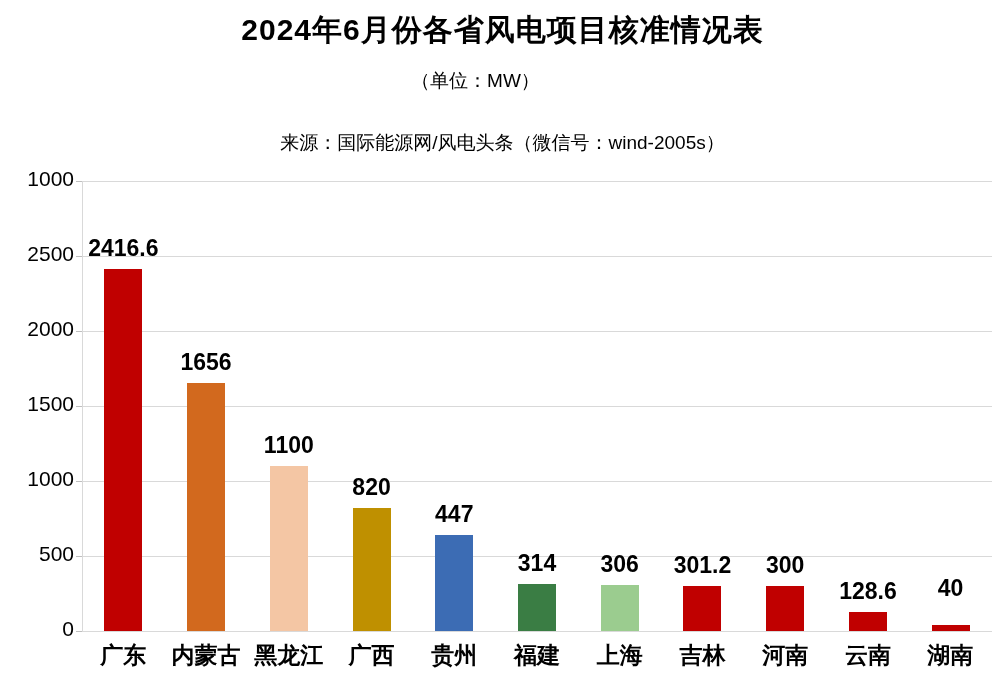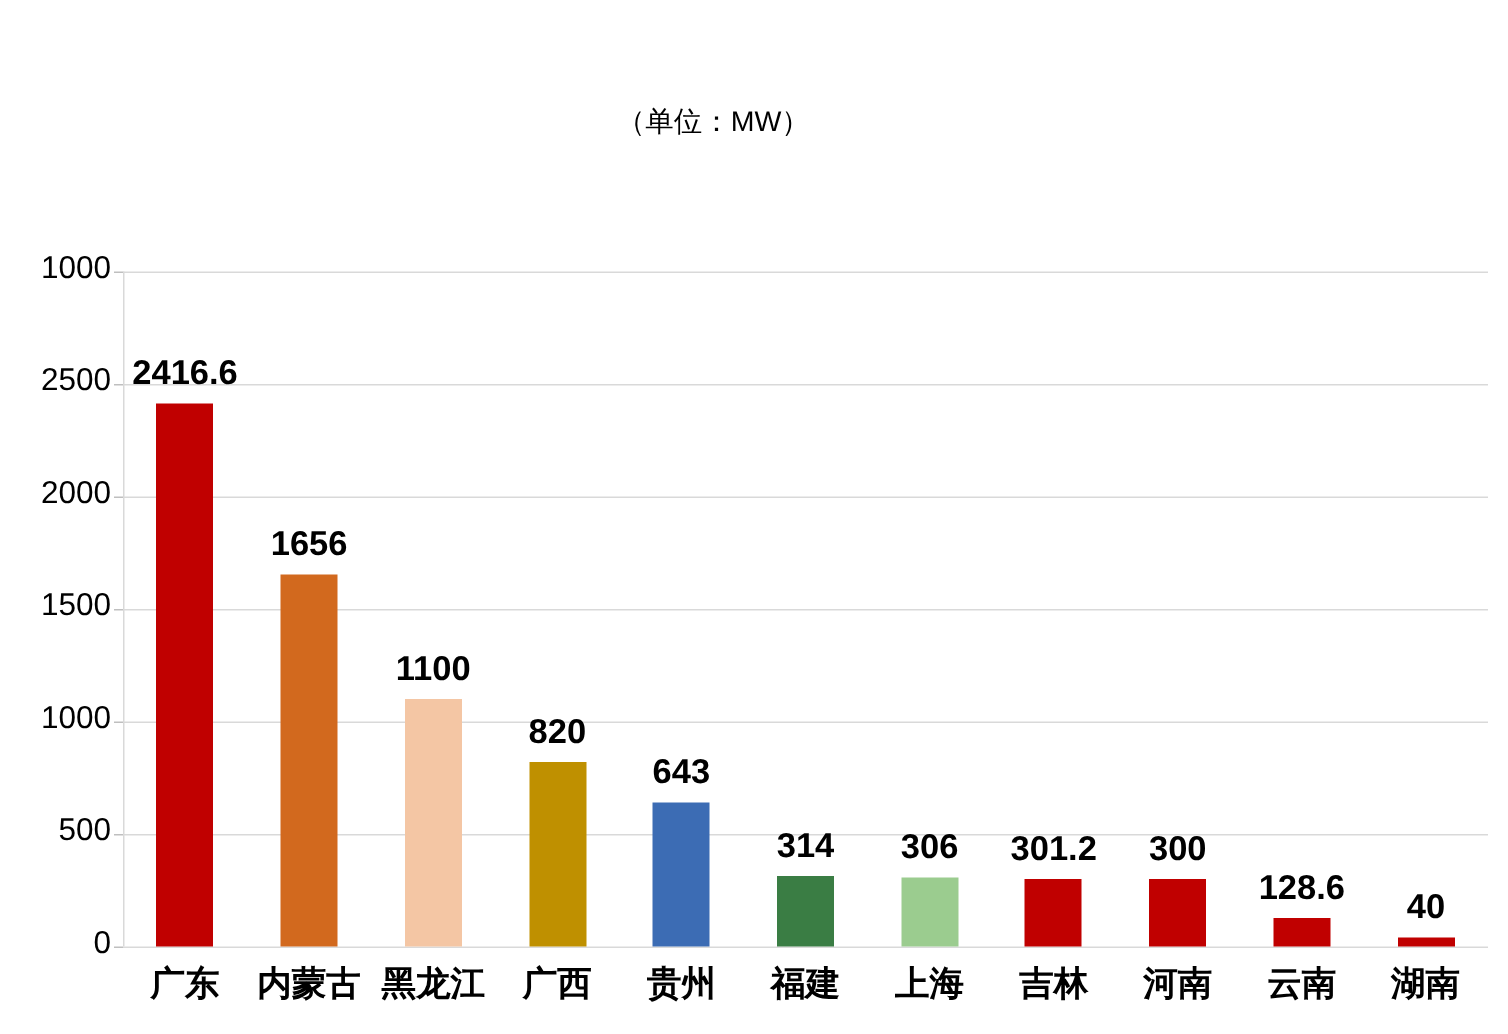--- a/index.html
+++ b/index.html
@@ -112,21 +112,23 @@
     font-weight: bold;
     text-align: center;
     white-space: nowrap;
   }
 </style>
 </head>
 <body>
 
 <div id="chart-root">
 
+  <div class="title">2024年6月份各省风电项目核准情况表</div>
   <div class="subtitle">（单位：MW）</div>
+  <div class="source">来源：国际能源网/风电头条（微信号：wind-2005s）</div>
 
   <div id="plot">
       <div class="gridline" style="top: 450px;"></div>
       <div class="gridline" style="top: 375px;"></div>
       <div class="gridline" style="top: 300px;"></div>
       <div class="gridline" style="top: 225px;"></div>
       <div class="gridline" style="top: 150px;"></div>
       <div class="gridline" style="top: 75px;"></div>
       <div class="gridline" style="top: 0px;"></div>
       <div class="axis-line"></div>
@@ -180,27 +182,27 @@
     <div class="ylabel" style="left: 4px; top: 167px;">1000</div>
     <div class="ytickmark" style="left: 76px; top: 181px;"></div>
     <div class="bar-value" style="left: 123.364px; top: 234.51px;">2416.6</div>
     <div class="cat-label" style="left: 82px; width: 82.7273px;">广东</div>
     <div class="bar-value" style="left: 206.091px; top: 348.6px;">1656</div>
     <div class="cat-label" style="left: 164.727px; width: 82.7273px;">内蒙古</div>
     <div class="bar-value" style="left: 288.818px; top: 432px;">1100</div>
     <div class="cat-label" style="left: 247.455px; width: 82.7273px;">黑龙江</div>
     <div class="bar-value" style="left: 371.545px; top: 474px;">820</div>
     <div class="cat-label" style="left: 330.182px; width: 82.7273px;">广西</div>
-    <div class="bar-value" style="left: 454.273px; top: 500.55px;">643</div>
+    <div class="bar-value" style="left: 454.273px; top: 500.55px;">447</div>
     <div class="cat-label" style="left: 412.909px; width: 82.7273px;">贵州</div>
     <div class="bar-value" style="left: 537px; top: 549.9px;">314</div>
     <div class="cat-label" style="left: 495.636px; width: 82.7273px;">福建</div>
     <div class="bar-value" style="left: 619.727px; top: 551.1px;">306</div>
     <div class="cat-label" style="left: 578.364px; width: 82.7273px;">上海</div>
     <div class="bar-value" style="left: 702.455px; top: 551.82px;">301.2</div>
     <div class="cat-label" style="left: 661.091px; width: 82.7273px;">吉林</div>
     <div class="bar-value" style="left: 785.182px; top: 552px; text-align: right;">300</div>
     <div class="cat-label" style="left: 743.818px; width: 82.7273px;">河南</div>
     <div class="bar-value" style="left: 867.909px; top: 577.71px;">128.6</div>
     <div class="cat-label" style="left: 826.545px; width: 82.7273px;">云南</div>
-    <div class="bar-value" style="left: 950.636px; top: 591px;">40</div>
+    <div class="bar-value" style="left: 950.636px; top: 575px;">40</div>
     <div class="cat-label" style="left: 909px; width: 82.7273px;">湖南</div>
   </div>
 
 </body></html>

